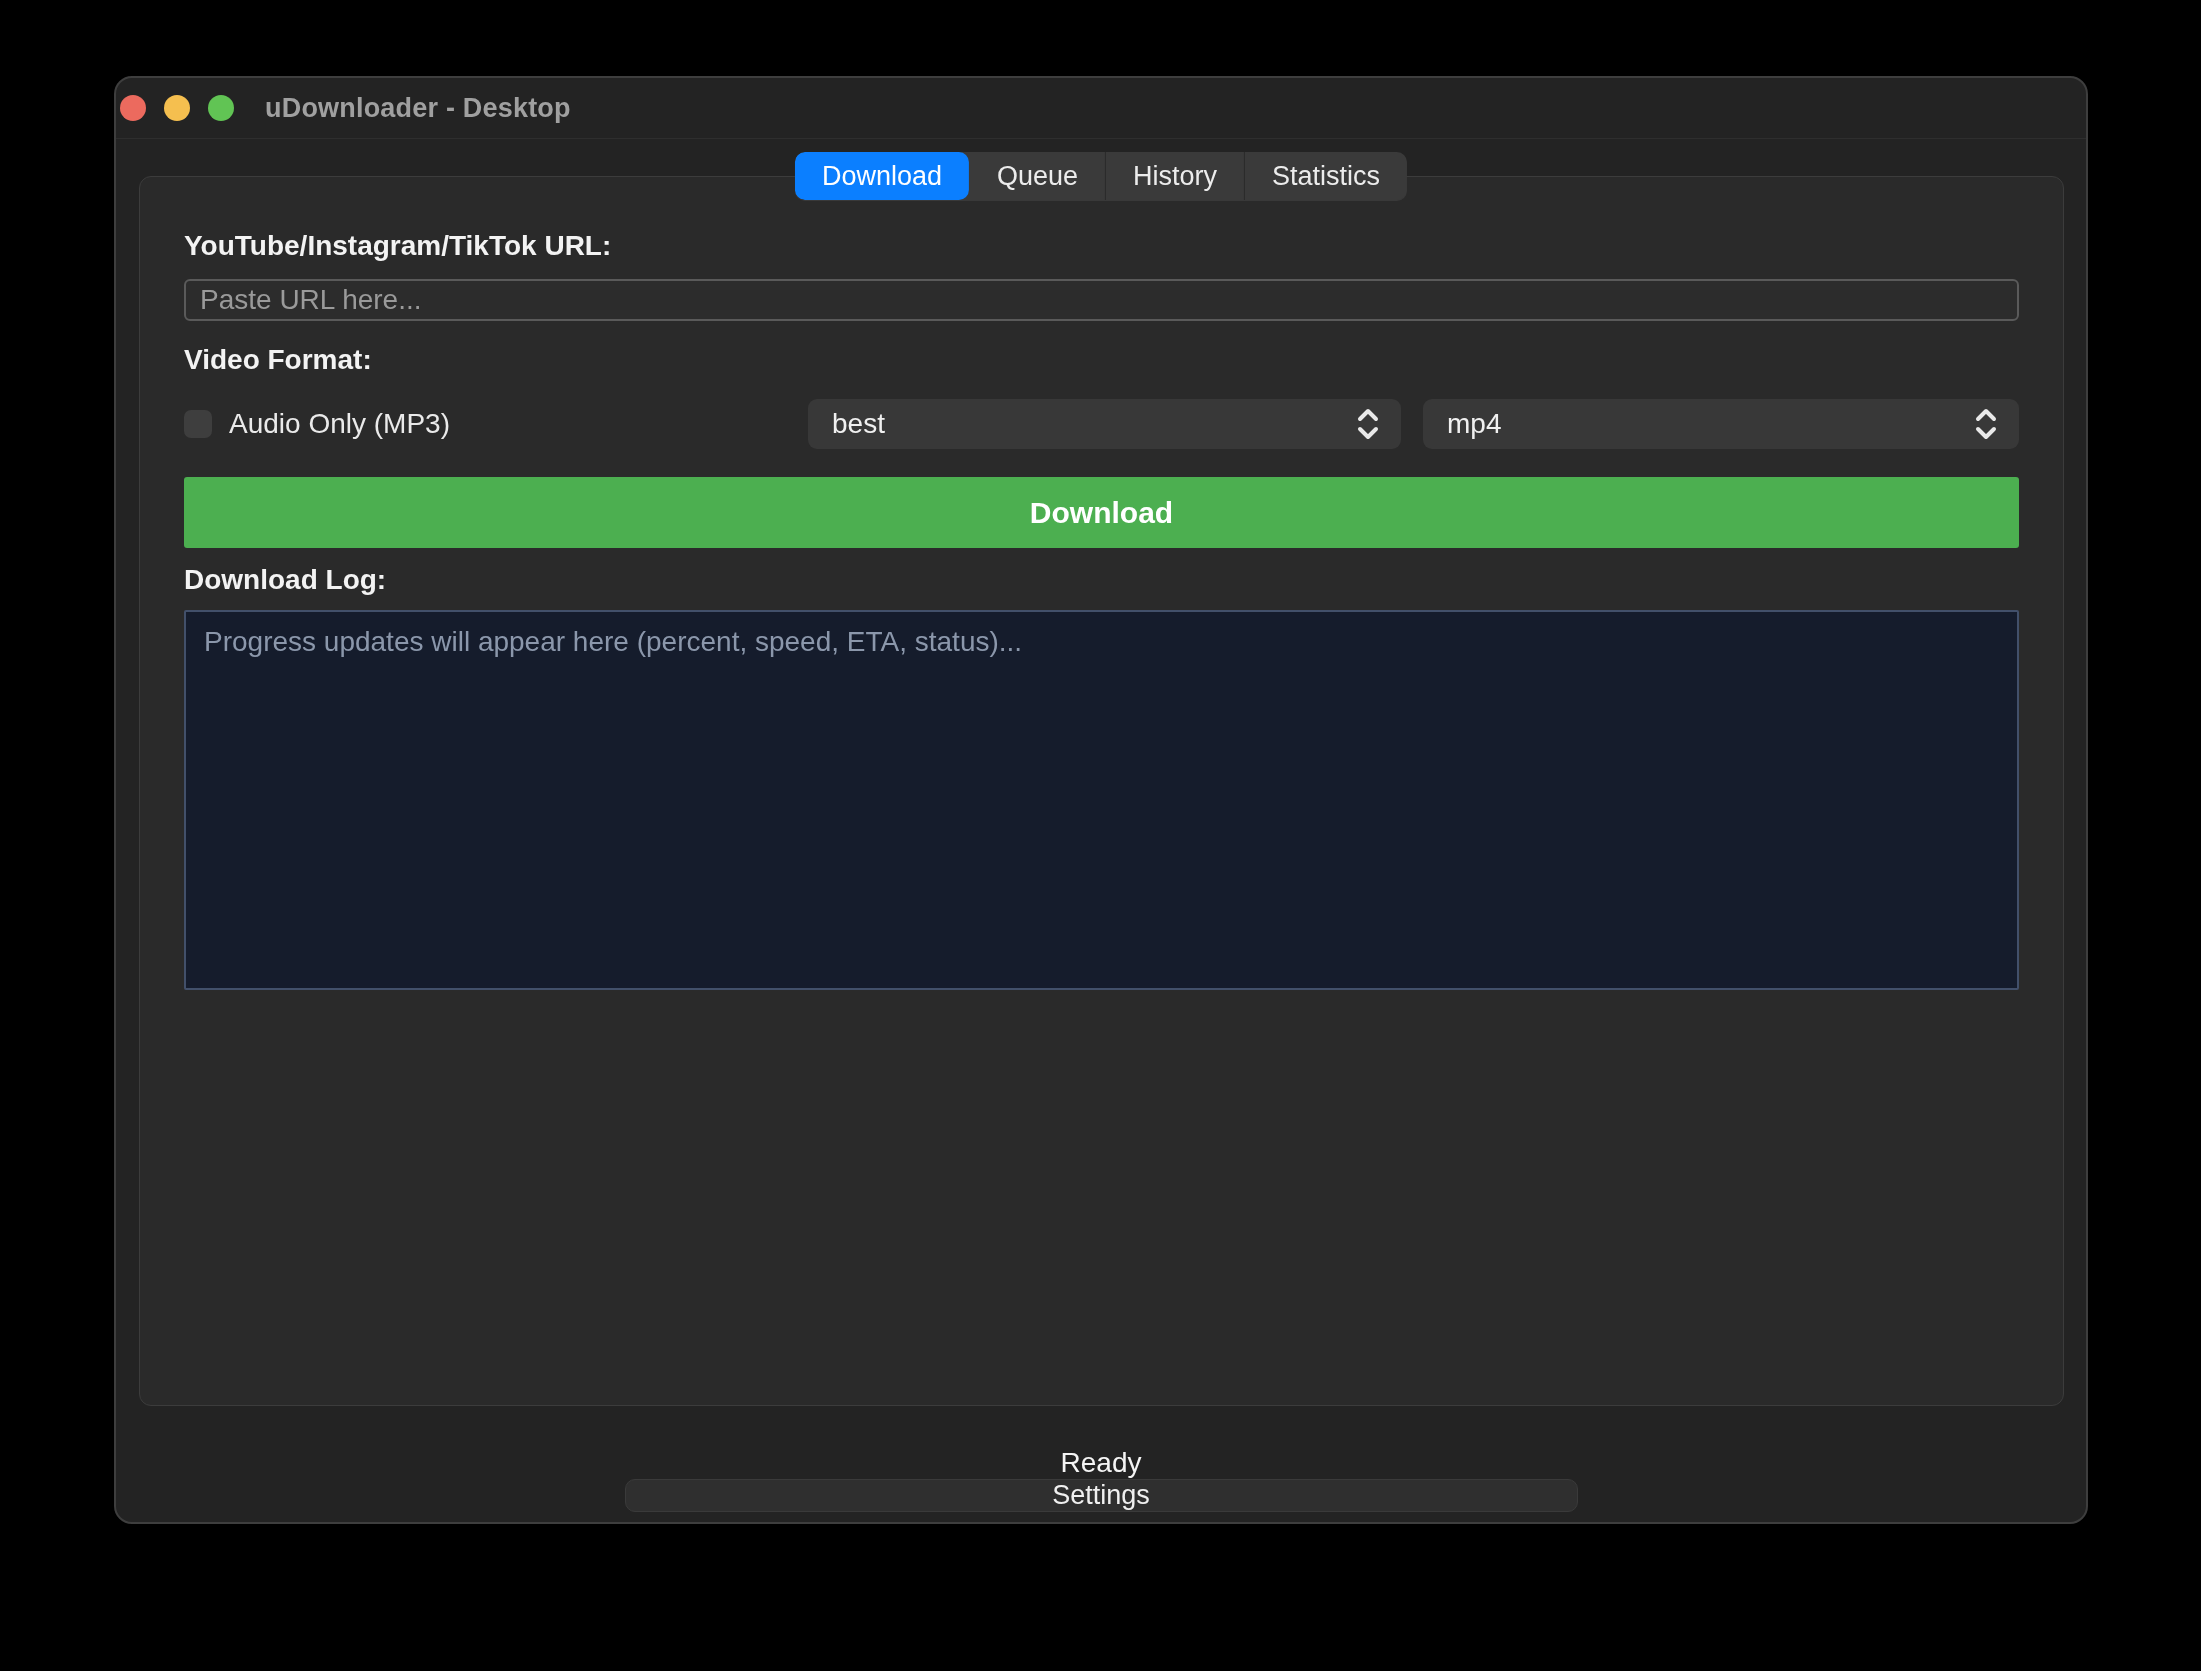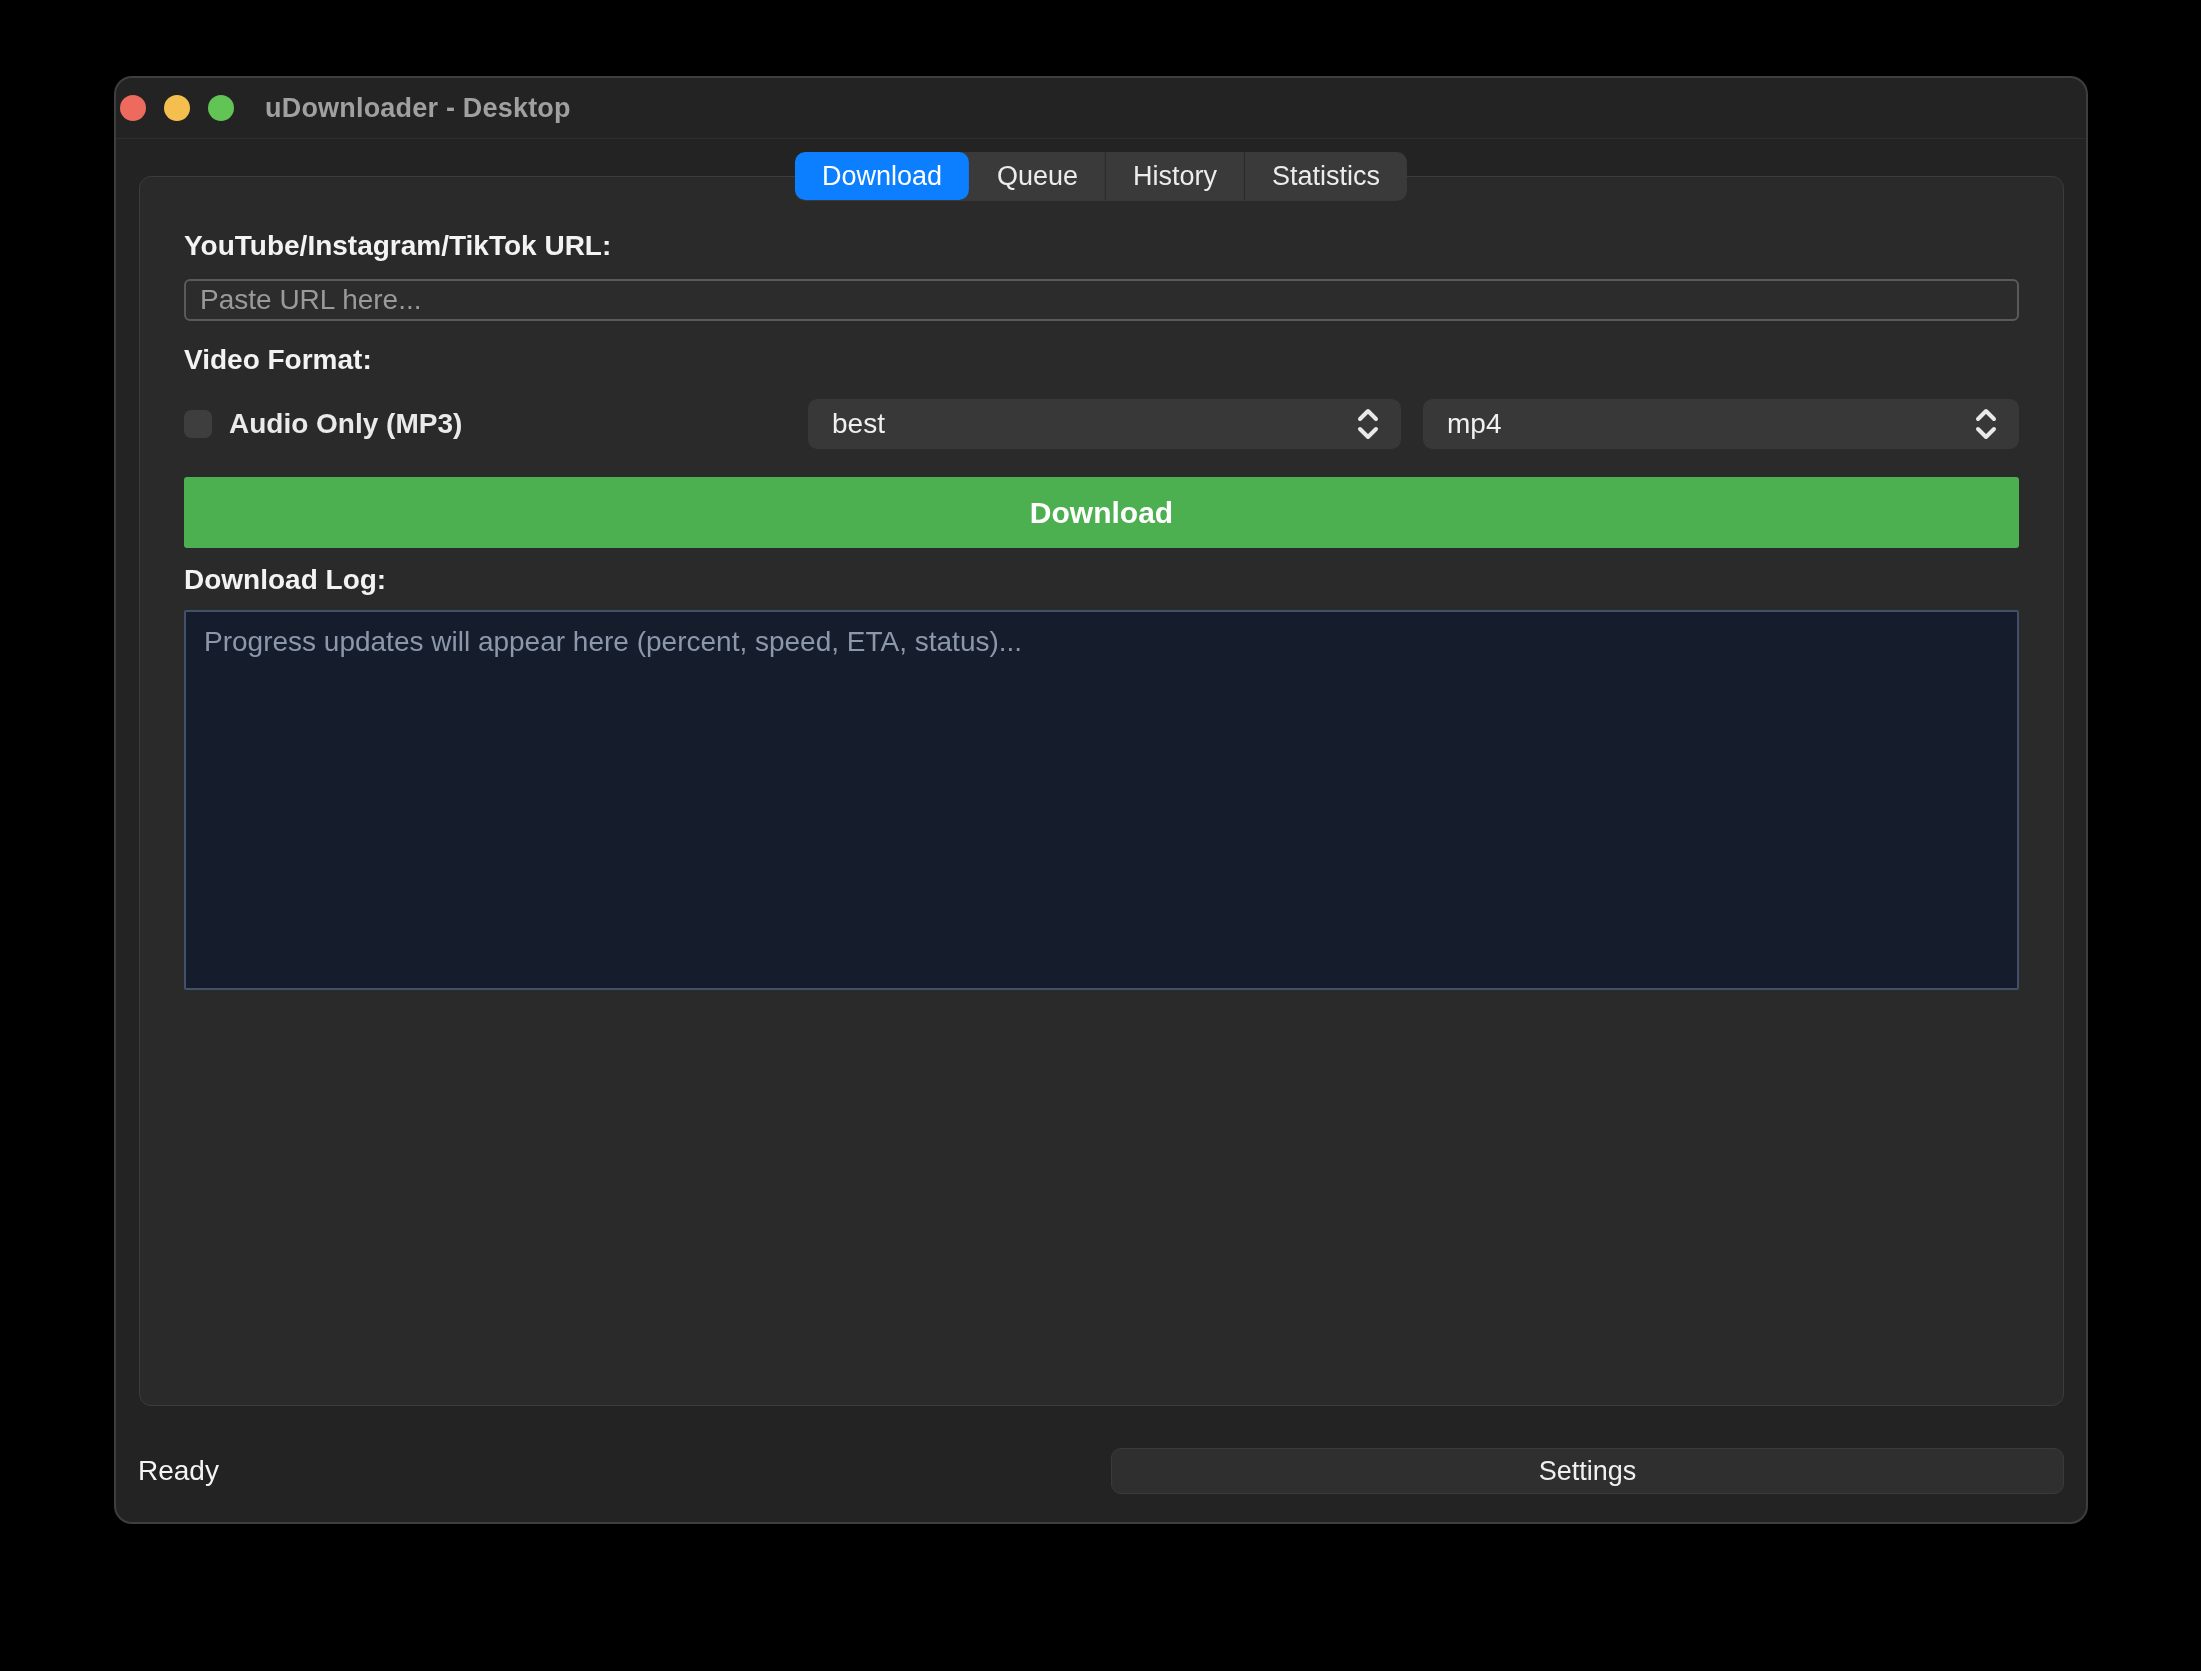--- a/index.html
+++ b/index.html
@@ -73,21 +73,21 @@
     color: #e8e8e8; font-size: 28px; font-family: inherit;
     padding: 0 14px; margin-bottom: 24px; outline: none;
   }
   .url-input::placeholder { color: #9a9a9a; }
   .label-quality { margin-bottom: 17px; }
   .label-format { margin-bottom: 24px; }
   .controls-row {
     display: flex; align-items: center;
     height: 50px; margin-bottom: 28px;
   }
-  .check-group { display: flex; align-items: center; font-weight: bold; }
+  .check-group { display: flex; align-items: center; }
   .checkbox {
     width: 28px; height: 28px; flex: none;
     background: #3e3e3e; border-radius: 7px;
   }
   .check-label { margin-left: 17px; font-size: 28px; color: #eaeaea; }
   .dropdown {
     height: 50px; background: #383838; border-radius: 9px;
     display: flex; align-items: center; justify-content: space-between;
     padding: 0 20px 0 24px;
     color: #f0f0f0; font-size: 28px; gap: 28px;
@@ -107,21 +107,21 @@
     background: #151c2c;
     border: 2px solid #42506a; border-radius: 2px;
     color: #cdd6e4; font-size: 28px; font-family: inherit;
     padding: 14px 18px; resize: none; outline: none;
   }
   .log::placeholder { color: #8b97ab; }
   
   .statusbar {
     position: absolute; left: 22px; right: 22px; top: 1369px;
     height: 48px;
-    display: flex; align-items: center; justify-content: space-between;
+    display: flex; align-items: center; justify-content: space-between; flex-direction: column;
   }
   .status-text { font-size: 28px; color: #f5f5f5; }
   .settings-btn {
     width: 953px; height: 46px;
     background: #2f2f2f; border: 1px solid #3a3a3a; border-radius: 10px;
     color: #f0f0f0; font-size: 27px; font-family: inherit; cursor: pointer;
   }
 </style>
 </head>
 <body>

